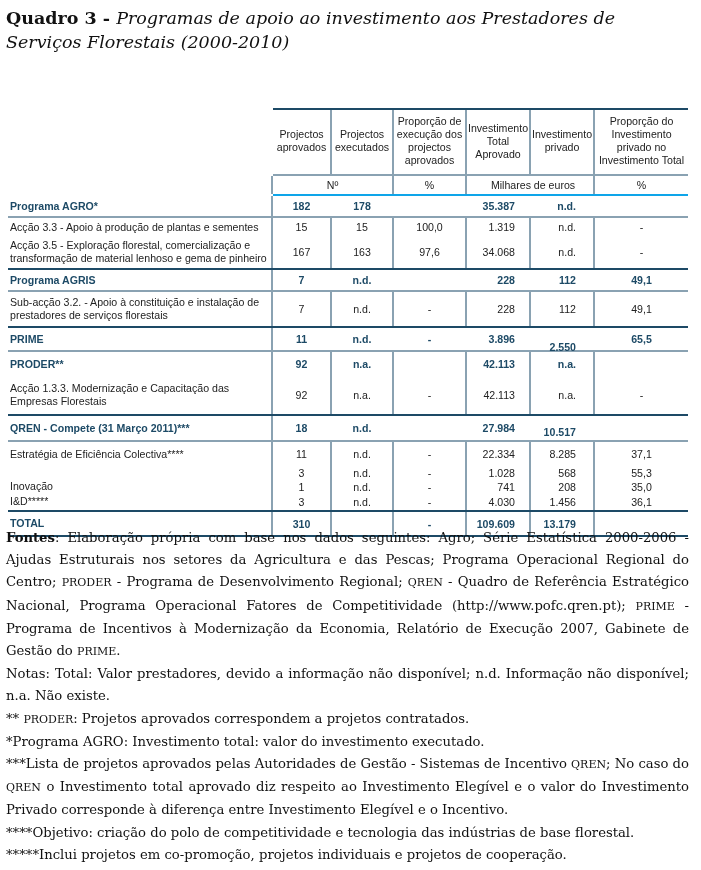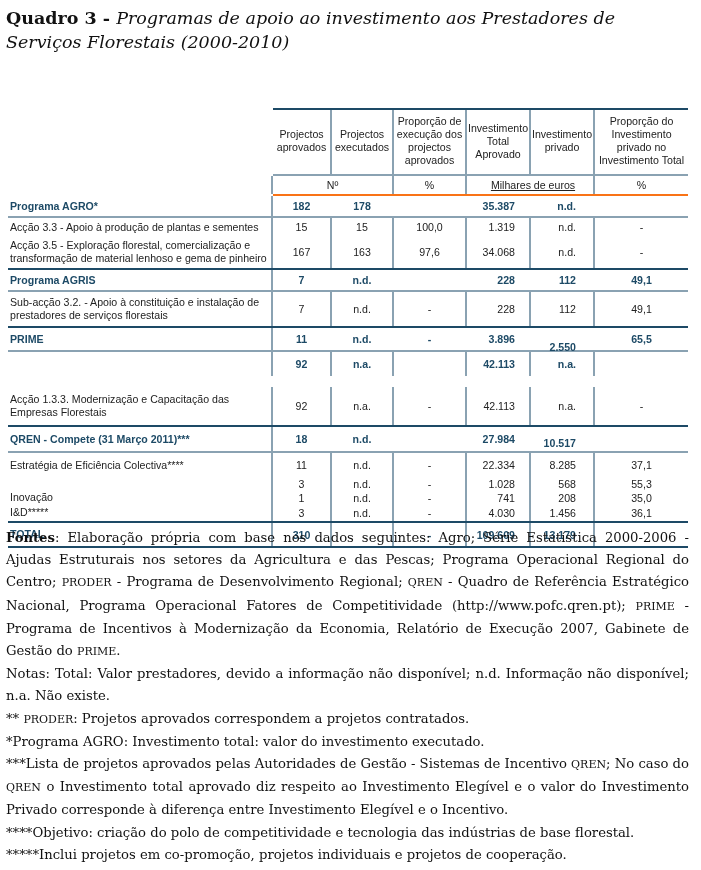--- a/index.html
+++ b/index.html
@@ -4,21 +4,21 @@
 <style>
   html, body { margin:0; padding:0; background:#ffffff; }
   body { width:701px; height:870px; position:relative; overflow:hidden; color:#111; }
   .title { position:absolute; left:6px; top:6px; width:690px; font-family:"DejaVu Serif", serif; font-size:17.5px; line-height:24px; }
   .title .lab { font-weight:bold; font-style:normal; }
   .title .txt { font-style:italic; }
   .tbl { position:absolute; left:8px; top:108px; width:680px; font-family:"Liberation Sans", sans-serif; font-size:10.6px; color:#222; }
   .hdr { position:relative; height:66px; }
   .hdr .hc { position:absolute; top:0; height:66px; display:flex; align-items:center; justify-content:center; text-align:center; line-height:13px; }
   .topline { position:absolute; left:265px; right:0; top:0; height:2px; background:#1d4a66; }
-  .units { position:relative; height:18px; border-top:2px solid #8aa2b2; border-bottom:2px solid #f97316; margin-left:265px; }
+  .units { position:relative; height:18px; border-top:2px solid #8aa2b2; border-bottom:2px solid #0ea5e9; margin-left:265px; }
   .units .u { position:absolute; top:0; height:18px; line-height:18px; text-align:center; }
   .vline { position:absolute; width:2px; background:#8aa2b2; }
   .row { position:relative; display:flex; align-items:center; }
   .row .c { position:absolute; top:0; bottom:0; display:flex; align-items:center; }
   .row .label { left:2px; width:262px; line-height:13px; }
   .prog { color:#1d4a66; font-weight:bold; }
   .sep-dark { border-bottom:2px solid #1d4a66; }
   .sep-light { border-bottom:2px solid #8aa2b2; }
   .num { justify-content:center; }
   .numr { justify-content:flex-end; }
@@ -48,21 +48,21 @@
     <div class="vline" style="left:457px;top:2px;height:64px;"></div>
     <div class="vline" style="left:521px;top:2px;height:64px;"></div>
     <div class="vline" style="left:585px;top:2px;height:64px;"></div>
   </div>
   <div class="units">
     <div class="vline" style="left:-2px;top:0;height:18px;"></div>
     <div class="u" style="left:0;width:119px;">Nº</div>
     <div class="vline" style="left:119px;top:0;height:18px;"></div>
     <div class="u" style="left:121px;width:71px;">%</div>
     <div class="vline" style="left:192px;top:0;height:18px;"></div>
-    <div class="u" style="left:194px;width:132px;text-decoration:underline;">Milhares de euros</div>
+    <div class="u" style="left:194px;width:132px;">Milhares de euros</div>
     <div class="vline" style="left:320px;top:0;height:18px;"></div>
     <div class="u" style="left:322px;width:93px;">%</div>
   </div>
 
   <div id="tbody">
       <div class="row sep-light" style="height: 20px; border-top: 0px;">
         <div class="c label prog">Programa AGRO*</div>
         <div class="c num prog" style="left: 265px; width: 57px;">182</div>
         <div class="c num prog" style="left: 324px; width: 60px;">178</div>
         <div class="c num prog" style="left: 386px; width: 71px;"></div>
@@ -130,34 +130,35 @@
         <div class="c label prog">PRIME</div>
         <div class="c num prog" style="left: 265px; width: 57px;">11</div>
         <div class="c num prog" style="left: 324px; width: 60px;">n.d.</div>
         <div class="c num prog" style="left: 386px; width: 71px;">-</div>
         <div class="c numr prog" style="left: 459px; width: 48px;">3.896</div>
         <div class="c numr prog" style="left: 523px; width: 45px; margin-top: 16px;">2.550</div>
         <div class="c num prog" style="left: 587px; width: 93px;">65,5</div>
         <div class="vline" style="left: 263px; top: 0px; height: 100%; background: rgb(138, 162, 178);"></div>
       </div>
       <div class="row " style="height: 24px;">
+        <div class="c label prog">PRODER**</div>
         <div class="c num prog" style="left: 265px; width: 57px;">92</div>
         <div class="c num prog" style="left: 324px; width: 60px;">n.a.</div>
         <div class="c num prog" style="left: 386px; width: 71px;"></div>
         <div class="c numr prog" style="left: 459px; width: 48px;">42.113</div>
         <div class="c numr prog" style="left: 523px; width: 45px;">n.a.</div>
         <div class="c num prog" style="left: 587px; width: 93px;"></div>
         <div class="vline" style="left: 263px; top: 0px; height: 100%; background: rgb(138, 162, 178);"></div>
         <div class="vline" style="left: 322px; top: 0px; height: 100%; background: rgb(138, 162, 178);"></div>
         <div class="vline" style="left: 384px; top: 0px; height: 100%; background: rgb(138, 162, 178);"></div>
         <div class="vline" style="left: 457px; top: 0px; height: 100%; background: rgb(138, 162, 178);"></div>
         <div class="vline" style="left: 521px; top: 0px; height: 100%; background: rgb(138, 162, 178);"></div>
         <div class="vline" style="left: 585px; top: 0px; height: 100%; background: rgb(138, 162, 178);"></div>
       </div>
-      <div class="row sep-dark" style="height: 38px; margin-top: 11px;">
+      <div class="row sep-dark" style="height: 38px;">
         <div class="c label">Acção 1.3.3. Modernização e Capacitação das Empresas Florestais</div>
         <div class="c num" style="left: 265px; width: 57px;">92</div>
         <div class="c num" style="left: 324px; width: 60px;">n.a.</div>
         <div class="c num" style="left: 386px; width: 71px;">-</div>
         <div class="c numr" style="left: 459px; width: 48px;">42.113</div>
         <div class="c numr" style="left: 523px; width: 45px;">n.a.</div>
         <div class="c num" style="left: 587px; width: 93px;">-</div>
         <div class="vline" style="left: 263px; top: 0px; height: 100%; background: rgb(138, 162, 178);"></div>
         <div class="vline" style="left: 322px; top: 0px; height: 100%; background: rgb(138, 162, 178);"></div>
         <div class="vline" style="left: 384px; top: 0px; height: 100%; background: rgb(138, 162, 178);"></div>

